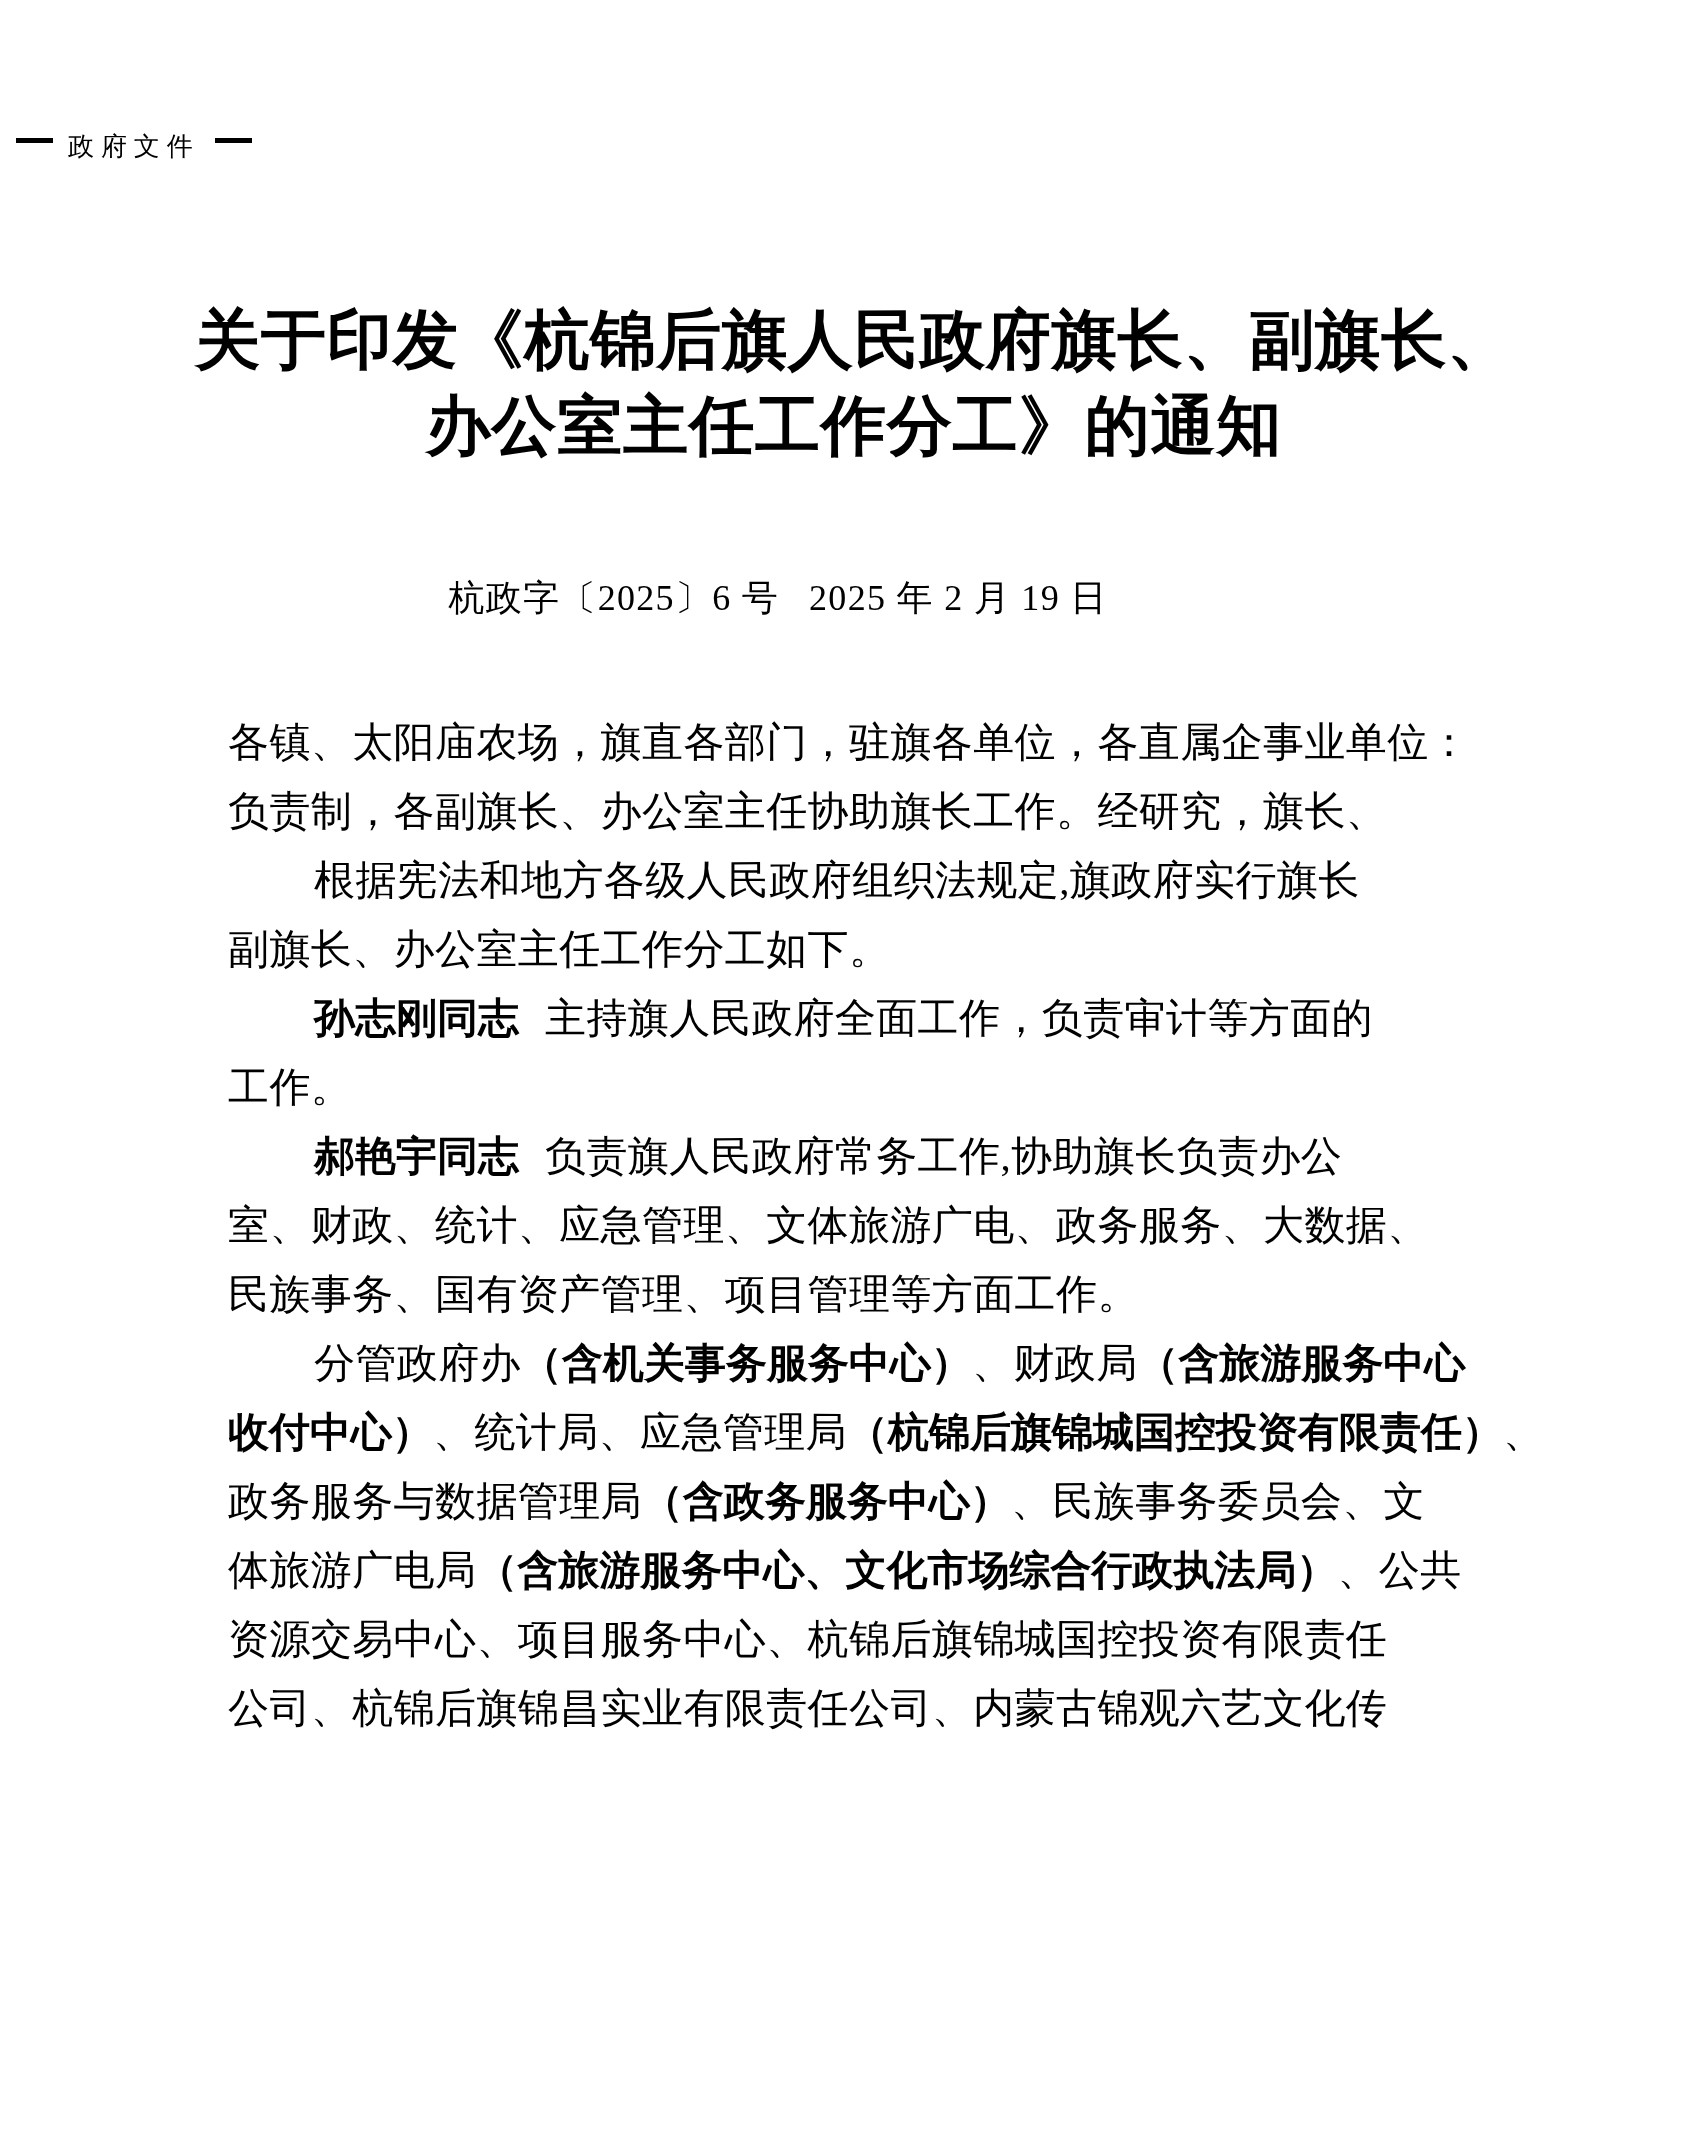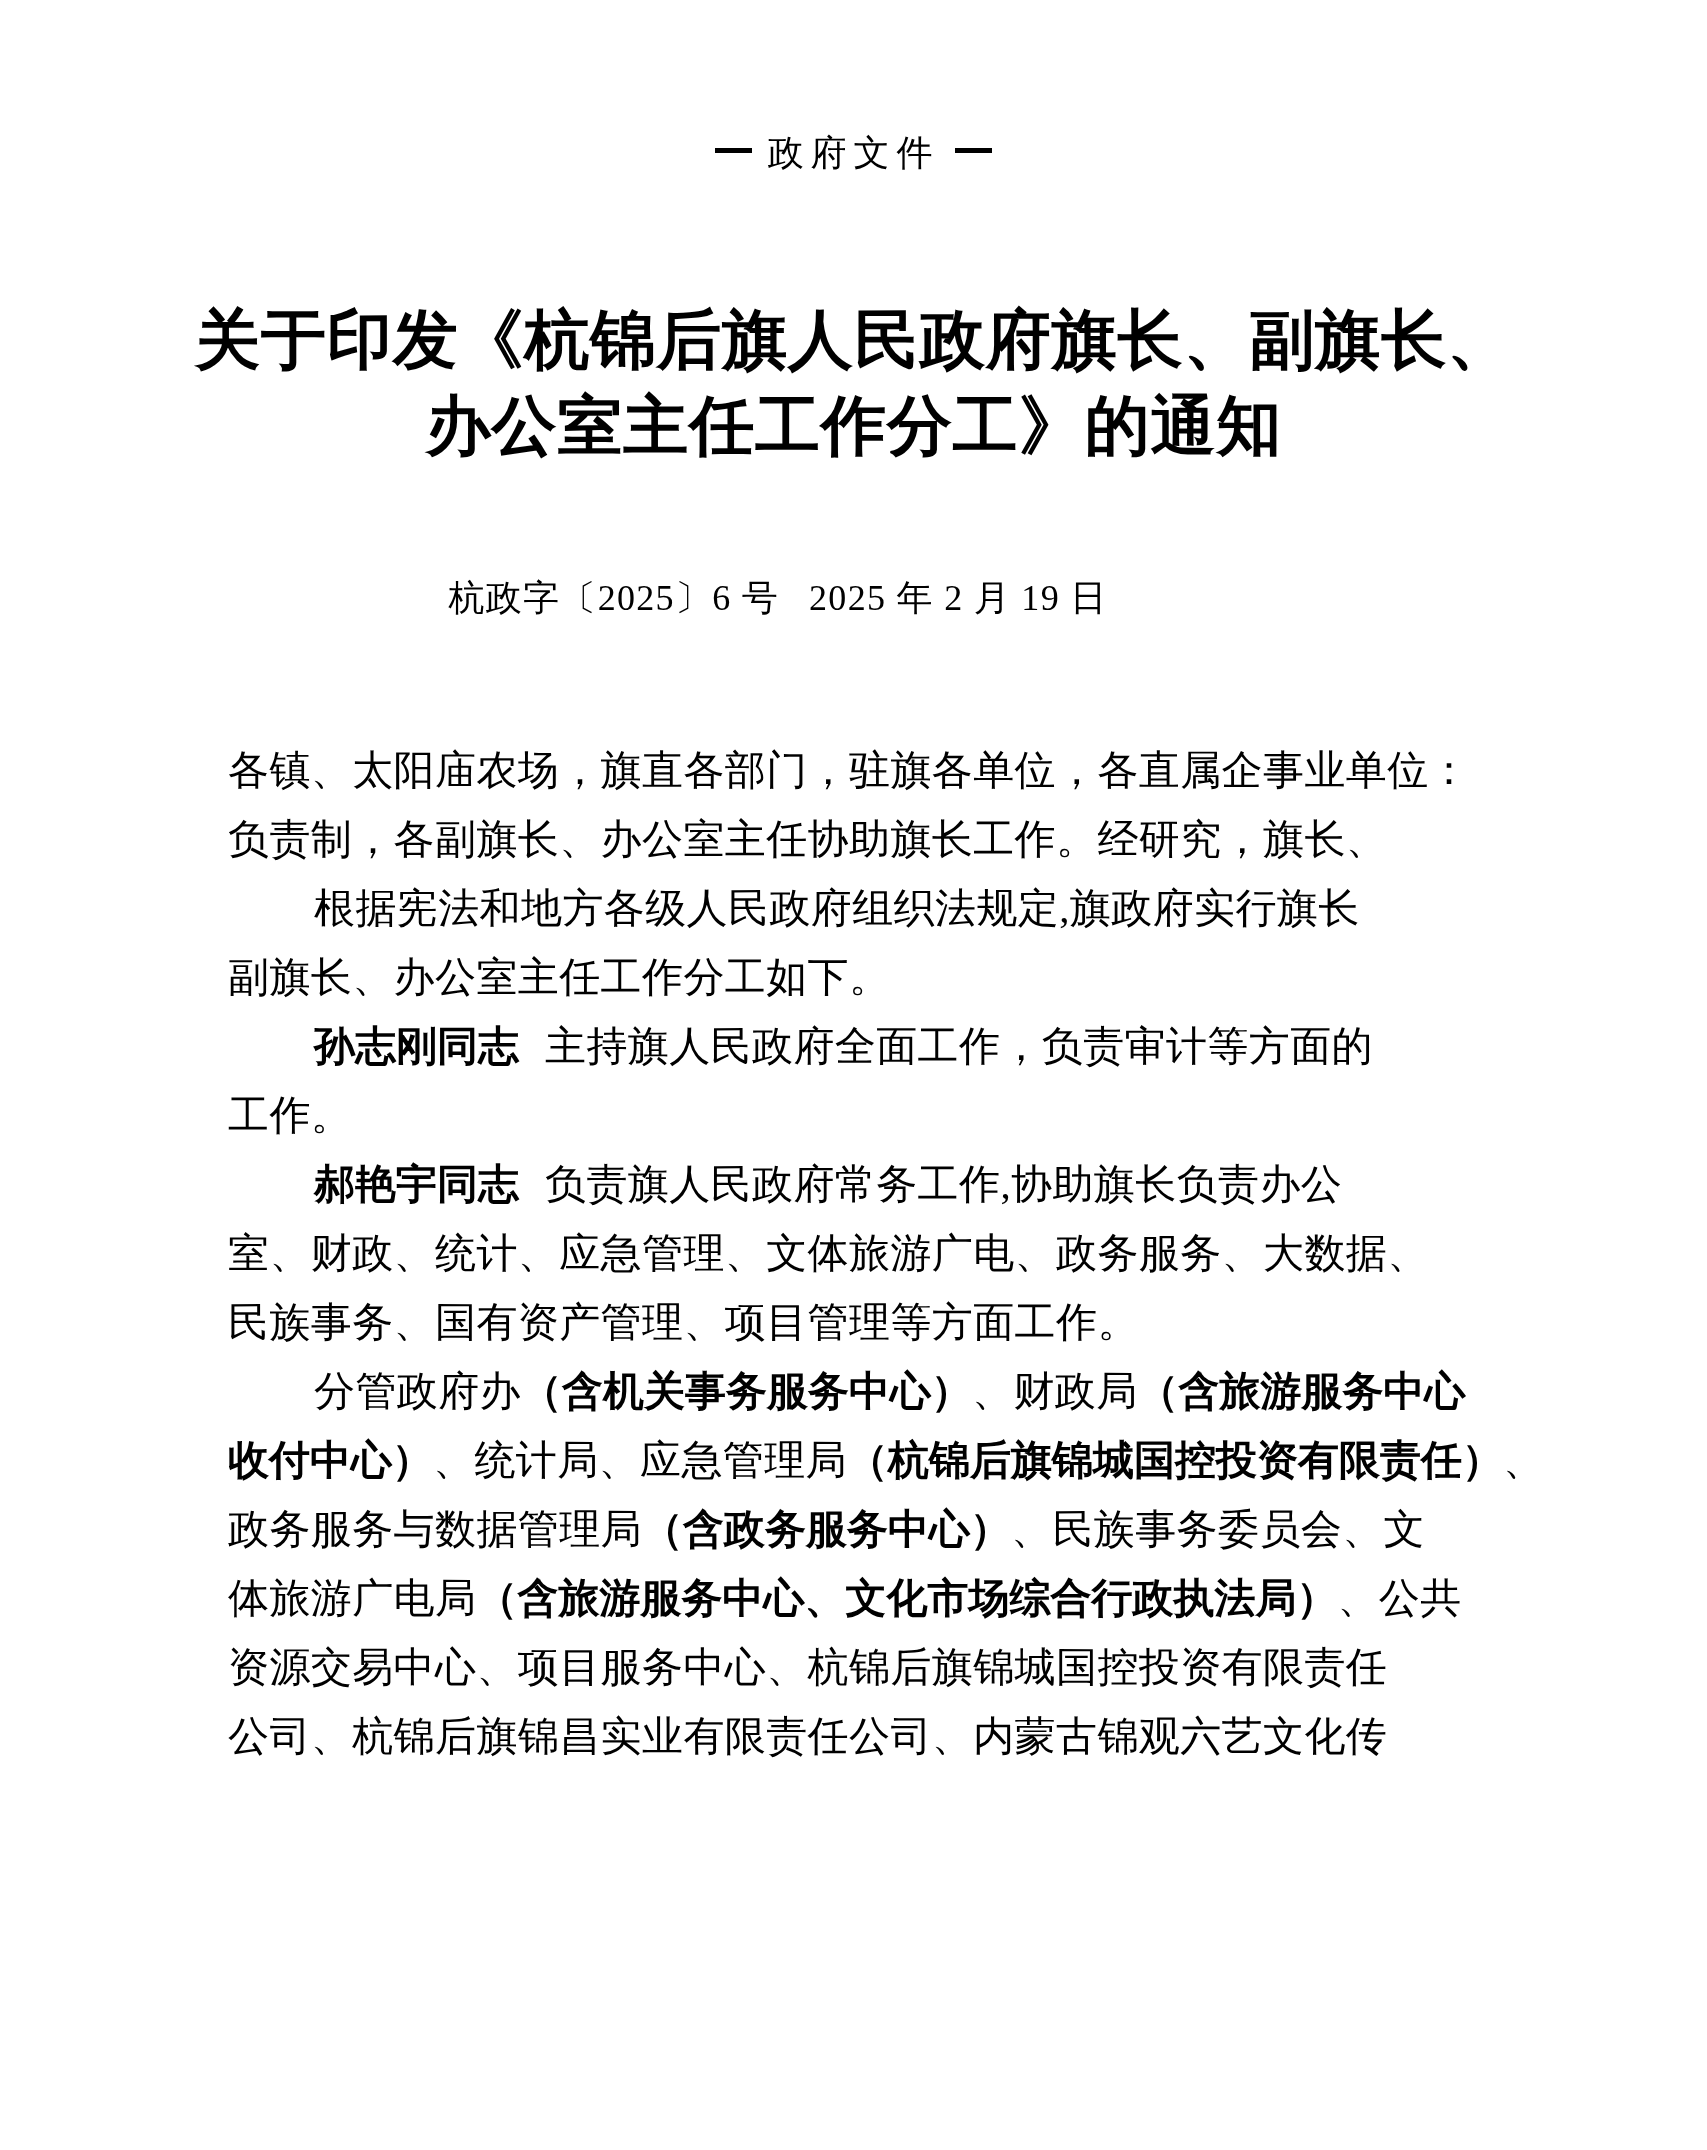--- a/index.html
+++ b/index.html
@@ -20,22 +20,21 @@
     box-sizing: border-box;
     overflow: hidden;
   }
 
   
   .doc-header {
     position: absolute;
     top: 129px;
     left: 0;
     width: 1707px;
-    text-align: center;
-    font-size: 36px;
+    font-size: 26px;
     letter-spacing: 6.9px;
     font-weight: 400;
     font-family: "Liberation Serif", "DejaVu Serif", serif;
     white-space: nowrap;
   }
   .doc-header .dash {
     display: inline-block;
     width: 37px;
     height: 4.7px;
     background: #000;
@@ -74,21 +73,21 @@
     line-height: 52px;
     letter-spacing: 1.3px;
     font-family: "Liberation Serif", "DejaVu Serif", serif;
     white-space: nowrap;
   }
   .docnum .gap { display: inline-block; width: 30px; }
 
   
   .body-text {
     position: absolute;
-    top: 736px;
+    top: 708px;
     left: 228px;
     width: 1269px;
   }
   .ln {
     font-size: 41px;
     line-height: 69px;
     letter-spacing: 0.4px;
     white-space: nowrap;
     font-family: "Liberation Serif", "DejaVu Serif", serif;
     height: 69px;

